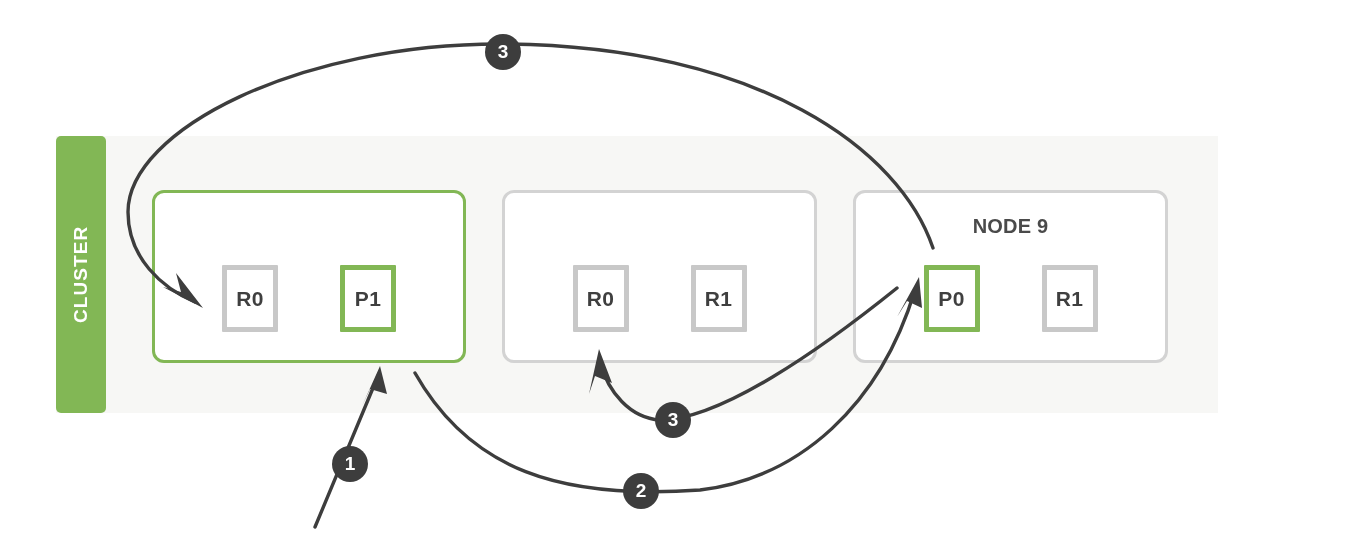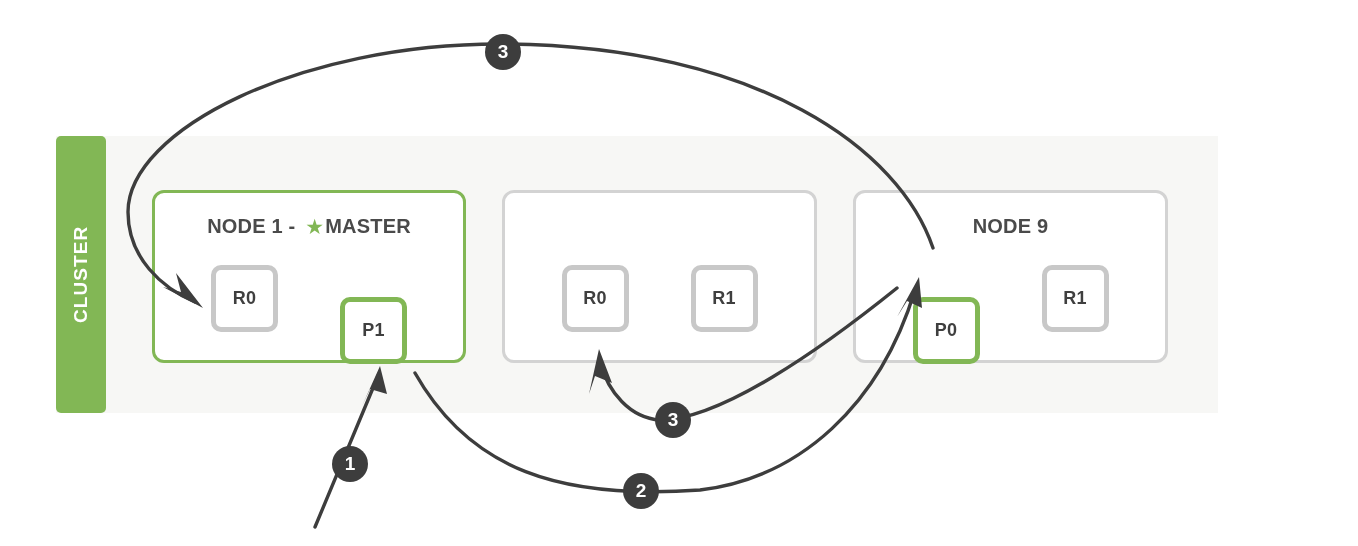--- a/index.html
+++ b/index.html
@@ -94,38 +94,37 @@
   .shards {
     position: absolute;
     left: 0;
     right: 0;
     top: 72px;
     display: flex;
     justify-content: center;
     gap: 62px;
   }
   .shard {
-    width: 67px;
+    width: 56px;
     height: 67px;
     border: 5px solid #c8c8c8;
-    border-radius: 10px;
+    border-radius: 1px;
     background: #ffffff;
     box-sizing: border-box;
     display: flex;
     align-items: center;
     justify-content: center;
-    font-size: 18px;
+    font-size: 21px;
     font-weight: bold;
     color: #3f3f3f;
     letter-spacing: 0.3px;
     user-select: none;
   }
   .shard.primary {
     border-color: #82b755;
-    margin-top: 32px;
   }
 
   
   #arrows {
     position: absolute;
     left: 0;
     top: 0;
     width: 1358px;
     height: 546px;
     pointer-events: none;
@@ -162,23 +161,20 @@
 <body>
 
 <div id="stage">
 
   <div class="cluster-panel"></div>
 
   <div class="cluster-bar"></div>
   <div class="cluster-bar-label">CLUSTER</div>
 
   <div class="node is-master" id="node-1" style="left:152px; width:314px;">
-    <div class="node-title">
-      <span>NODE 1 - </span><span class="star-icon">★</span><span>MASTER</span>
-    </div>
     <div class="shards">
       <div class="shard">R0</div>
       <div class="shard primary">P1</div>
     </div>
   </div>
 
   <div class="node" id="node-2" style="left:502px; width:315px;">
     <div class="shards">
       <div class="shard">R0</div>
       <div class="shard">R1</div>

